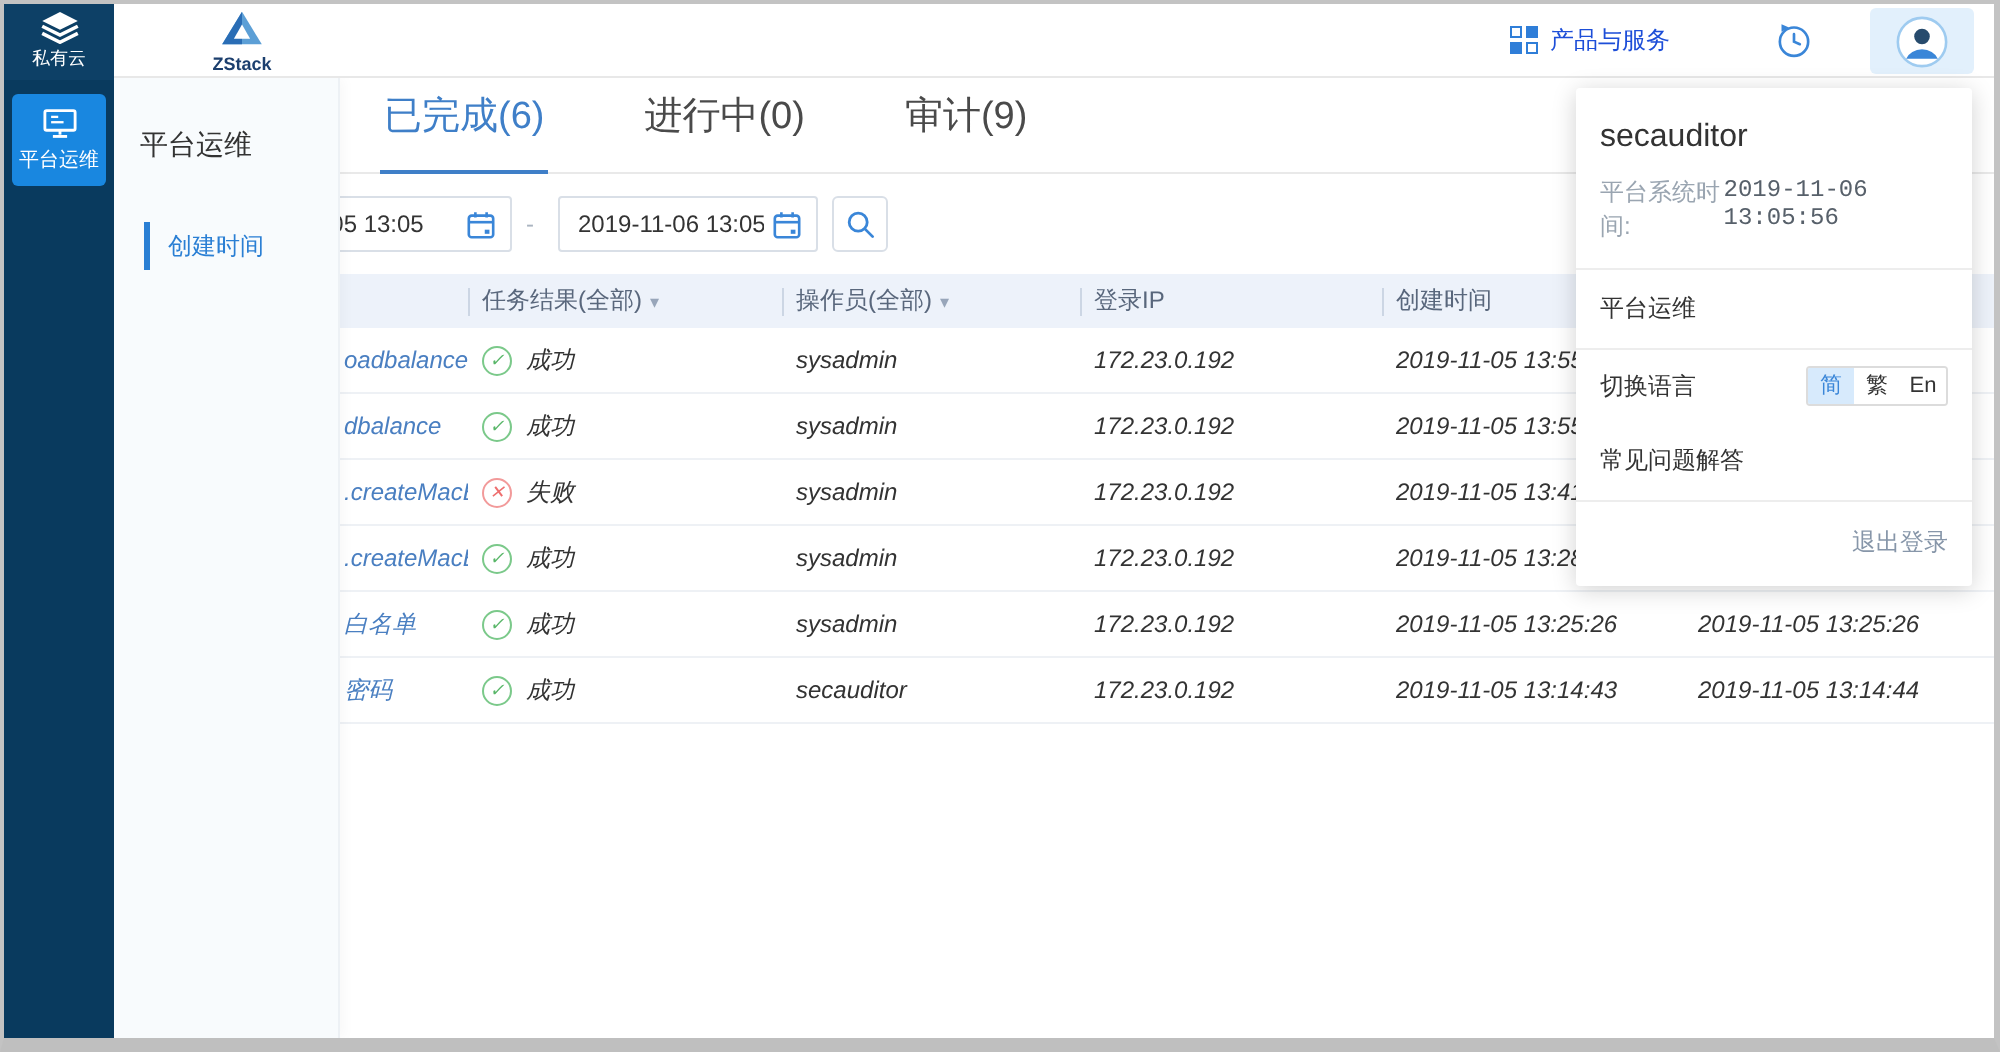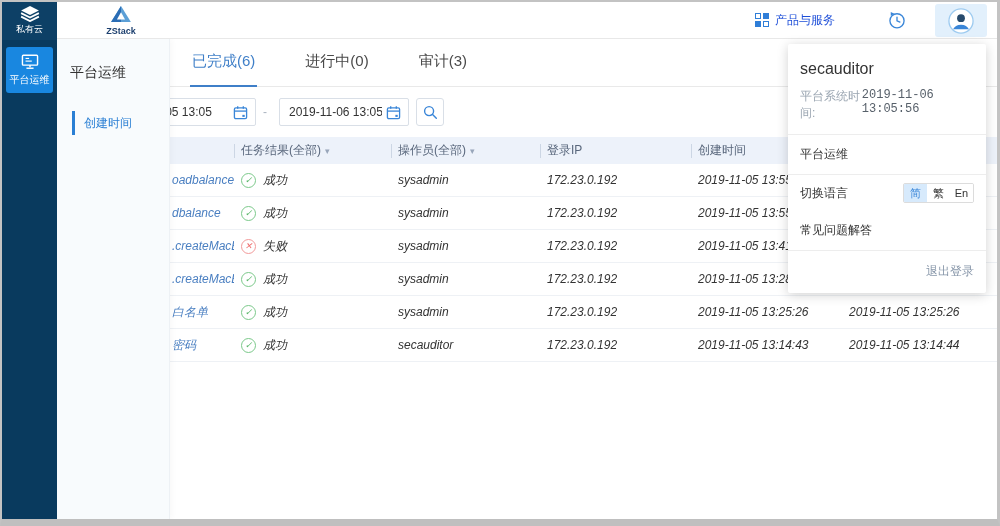--- a/index.html
+++ b/index.html
@@ -35,21 +35,21 @@
               border-right:1px solid #edf1f5; box-shadow:2px 0 6px rgba(0,0,0,0.03); z-index:10; }
   .stitle { font-size:14px; color:#333; padding:25px 0 0 13px; }
   .smenu { margin-top:28px; }
   .sitem { position:relative; height:26px; display:flex; align-items:center; cursor:pointer; }
   .sitem .bar { position:absolute; left:15px; top:1px; width:3px; height:24px; background:#2a7fd4; }
   .sitem .lbl { margin-left:27px; font-size:12px; color:#2a7fd4; }
 
   
   .content { position:absolute; left:168px; top:37px; right:0; bottom:0; background:#fff; z-index:1; }
   .tabbar { position:relative; height:48px; border-bottom:1px solid #e9e9e9; display:flex; align-items:flex-end; padding-left:20px; }
-  .tab { position:relative; font-size:15px; color:#4a4a4a; padding:0 2px 15px 2px; margin-right:46px; cursor:pointer; }
+  .tab { position:relative; font-size:19px; color:#4a4a4a; padding:0 2px 15px 2px; margin-right:46px; cursor:pointer; }
   .tab.active { color:#3f7fc8; }
   .tab.active::after { content:""; position:absolute; left:0; right:0; bottom:-1px; height:2px; background:#3f7fc8; }
 
   .toolbar { position:relative; height:50px; }
   .dinput { position:absolute; top:11px; height:28px; border:1px solid #d9dfe7; border-radius:2px; background:#fff; }
   .dinput input { border:0; outline:none; background:transparent; height:26px; font-size:12px; color:#333;
                   font-family:"Liberation Sans", sans-serif; padding:0 26px 0 9px; width:100%; }
   .dinput svg { position:absolute; right:7px; top:6px; }
   .din1 { left:-62px; width:148px; }
   .din2 { left:109px; width:130px; }
@@ -158,21 +158,21 @@
         <span class="bar"></span>
         <span class="lbl">创建时间</span>
       </div>
     </div>
   </aside>
 
   <main class="content">
     <div class="tabbar">
       <div class="tab active">已完成(6)</div>
       <div class="tab">进行中(0)</div>
-      <div class="tab">审计(3)</div>
+      <div class="tab">审计(9)</div>
     </div>
 
     <div class="toolbar">
       <div class="dinput din1">
         <input readonly="" value="2019-11-05 13:05" style="">
         <svg width="15" height="15" viewBox="0 0 16 16">
           <rect x="1.5" y="3" width="13" height="11.5" rx="1.5" fill="none" stroke="#3a86d8" stroke-width="1.4"></rect>
           <line x1="1.5" y1="6.5" x2="14.5" y2="6.5" stroke="#3a86d8" stroke-width="1.4"></line>
           <line x1="5" y1="1.2" x2="5" y2="4" stroke="#3a86d8" stroke-width="1.4"></line>
           <line x1="11" y1="1.2" x2="11" y2="4" stroke="#3a86d8" stroke-width="1.4"></line>

